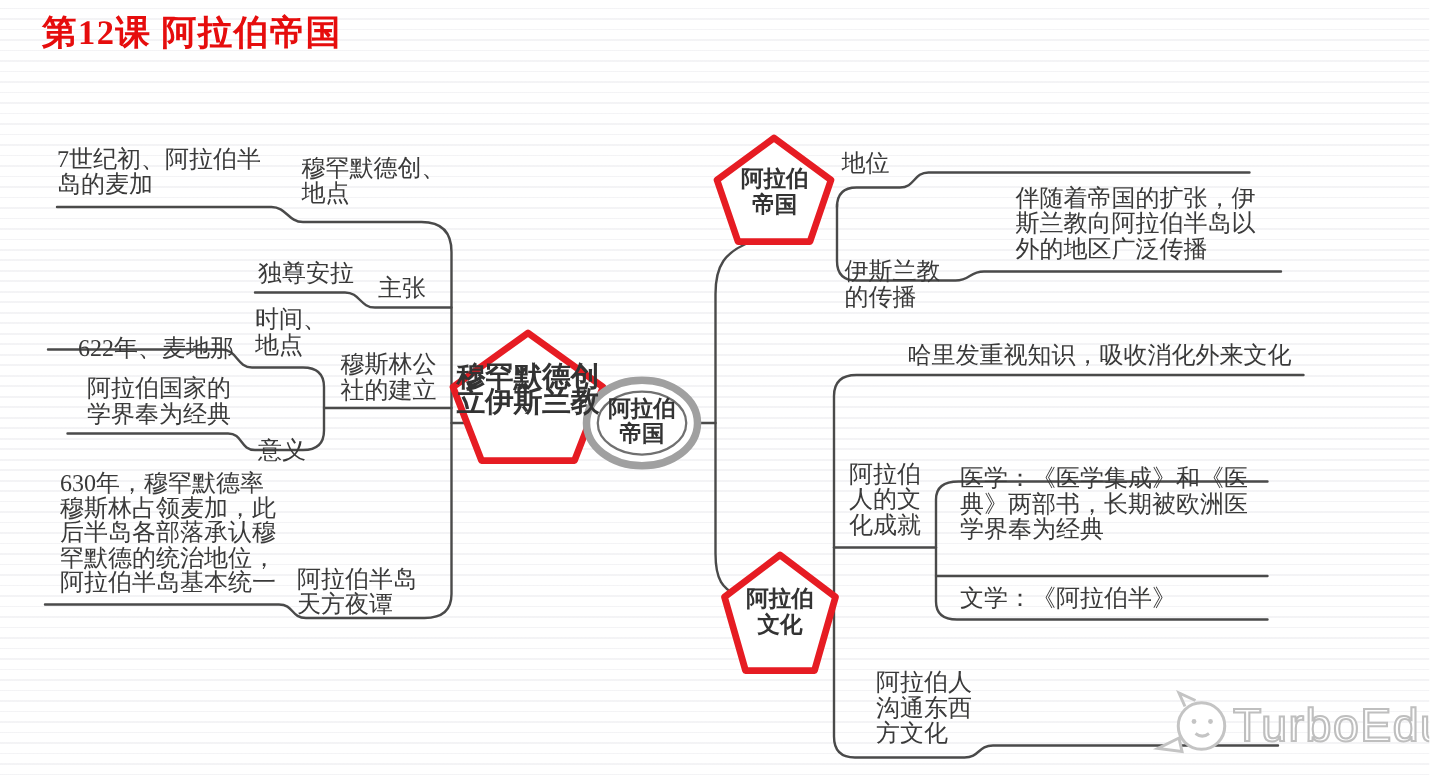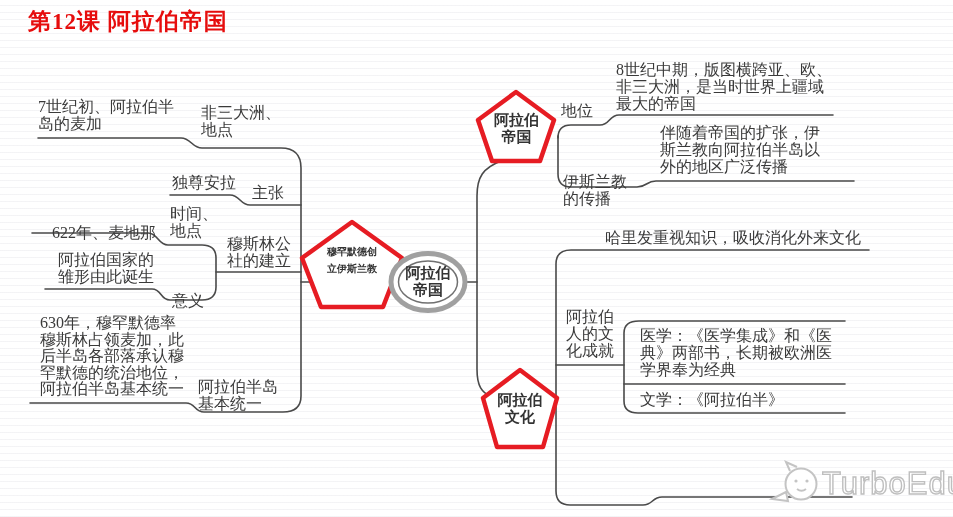--- a/index.html
+++ b/index.html
@@ -79,63 +79,63 @@
       <circle cx="801" cy="484" r="15.5" fill="#ffffff"></circle>
       <path d="M 790 471 L 786 462 L 797 467"></path>
       <circle cx="796" cy="481" r="1.6" fill="#c4c4c4" stroke="none"></circle>
       <circle cx="807" cy="481" r="1.6" fill="#c4c4c4" stroke="none"></circle>
       <path d="M 797 489 Q 801.5 492.5 806 489"></path>
     </g>
   </svg>
 
   <div class="t" style="left:38px;top:98px;">7世纪初、阿拉伯半
 岛的麦加</div>
-  <div class="t" style="left:201px;top:104px;">非三大洲、
+  <div class="t" style="left:201px;top:104px;">穆罕默德创、
 地点</div>
   <div class="t" style="left:172px;top:174px;">独尊安拉</div>
   <div class="t" style="left:252px;top:184px;text-align:center;">主张</div>
   <div class="t" style="left:52px;top:212px;margin-top:12px;">622年、麦地那</div>
   <div class="t" style="left:170px;top:205px;">时间、
 地点</div>
   <div class="t" style="left:227px;top:235px;">穆斯林公
 社的建立</div>
   <div class="t" style="left:58px;top:251px;">阿拉伯国家的
-雏形由此诞生</div>
+学界奉为经典</div>
   <div class="t" style="left:172px;top:292px;">意义</div>
   <div class="t tight" style="left:40px;top:315px;">630年，穆罕默德率
 穆斯林占领麦加，此
 后半岛各部落承认穆
 罕默德的统治地位，
 阿拉伯半岛基本统一</div>
   <div class="t" style="left:198px;top:378px;">阿拉伯半岛
-基本统一</div>
+天方夜谭</div>
 
-  <div class="t b c" style="left:302px;top:243px;width:100px;font-size:10px;">穆罕默德创
+  <div class="t b c" style="left:302px;top:243px;width:100px;font-size:19px;">穆罕默德创
 立伊斯兰教</div>
   <div class="t b c" style="left:391px;top:265px;width:74px;font-size:15px;">阿拉伯
 帝国</div>
   <div class="t b c" style="left:478px;top:112px;width:77px;font-size:15px;">阿拉伯
 帝国</div>
   <div class="t b c" style="left:482px;top:392px;width:76px;font-size:15px;">阿拉伯
 文化</div>
 
-  <div class="t" style="left:561px;top:102px;">地位</div>
-  <div class="t" style="left:616px;top:61px;">8世纪中期，版图横跨亚、欧、
-非三大洲，是当时世界上疆域
-最大的帝国</div>
+  <div class="t" style="left:561px;top:102px;font-family:Liberation Mono, monospace;">地位</div>
   <div class="t" style="left:563px;top:145px;margin-top:28px;">伊斯兰教
 的传播</div>
-  <div class="t" style="left:660px;top:124px;">伴随着帝国的扩张，伊
+  <div class="t" style="left:677px;top:124px;">伴随着帝国的扩张，伊
 斯兰教向阿拉伯半岛以
 外的地区广泛传播</div>
 
   <div class="t" style="left:573px;top:229px;margin-left:32px;">哈里发重视知识，吸收消化外来文化</div>
   <div class="t" style="left:566px;top:308px;">阿拉伯
 人的文
 化成就</div>
-  <div class="t" style="left:640px;top:327px;">医学：《医学集成》和《医
+  <div class="t" style="left:640px;top:311px;">医学：《医学集成》和《医
 典》两部书，长期被欧洲医
 学界奉为经典</div>
   <div class="t" style="left:640px;top:391px;">文学：《阿拉伯半》</div>
+  <div class="t" style="left:584px;top:447px;">阿拉伯人
+沟通东西
+方文化</div>
 
   <div class="wm">TurboEdu</div>
 
 </div>
 
 </body></html>

